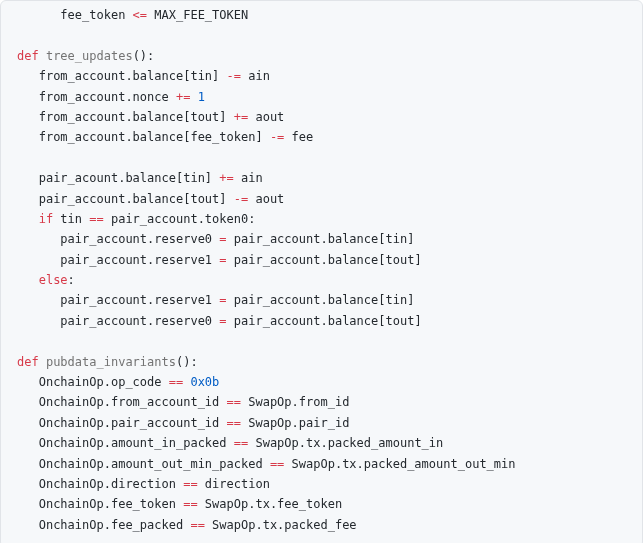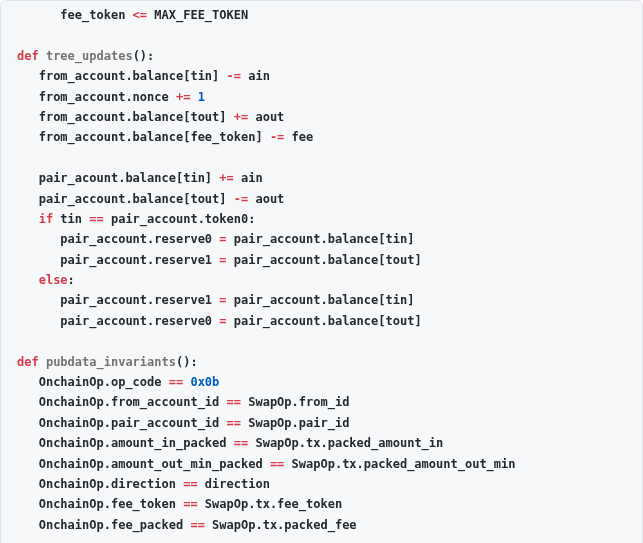--- a/index.html
+++ b/index.html
@@ -16,21 +16,20 @@
     border: 1px solid #e1e4e8;
     border-radius: 6px;
     padding: 4px 16px 12px 16px;
     margin: 0;
     width: 643px;
     box-sizing: border-box;
     overflow: auto;
   }
   .line {
     white-space: pre;
-    font-weight: bold;
   }
   .kw   { color: #d73a49; text-align: center; }  
   .fn   { color: #737373; }  
   .num  { color: #005cc5; }  
   .op   { color: #d73a49; }  
   .txt  { color: #24292e; }  
 </style>
 </head>
 <body>
 

